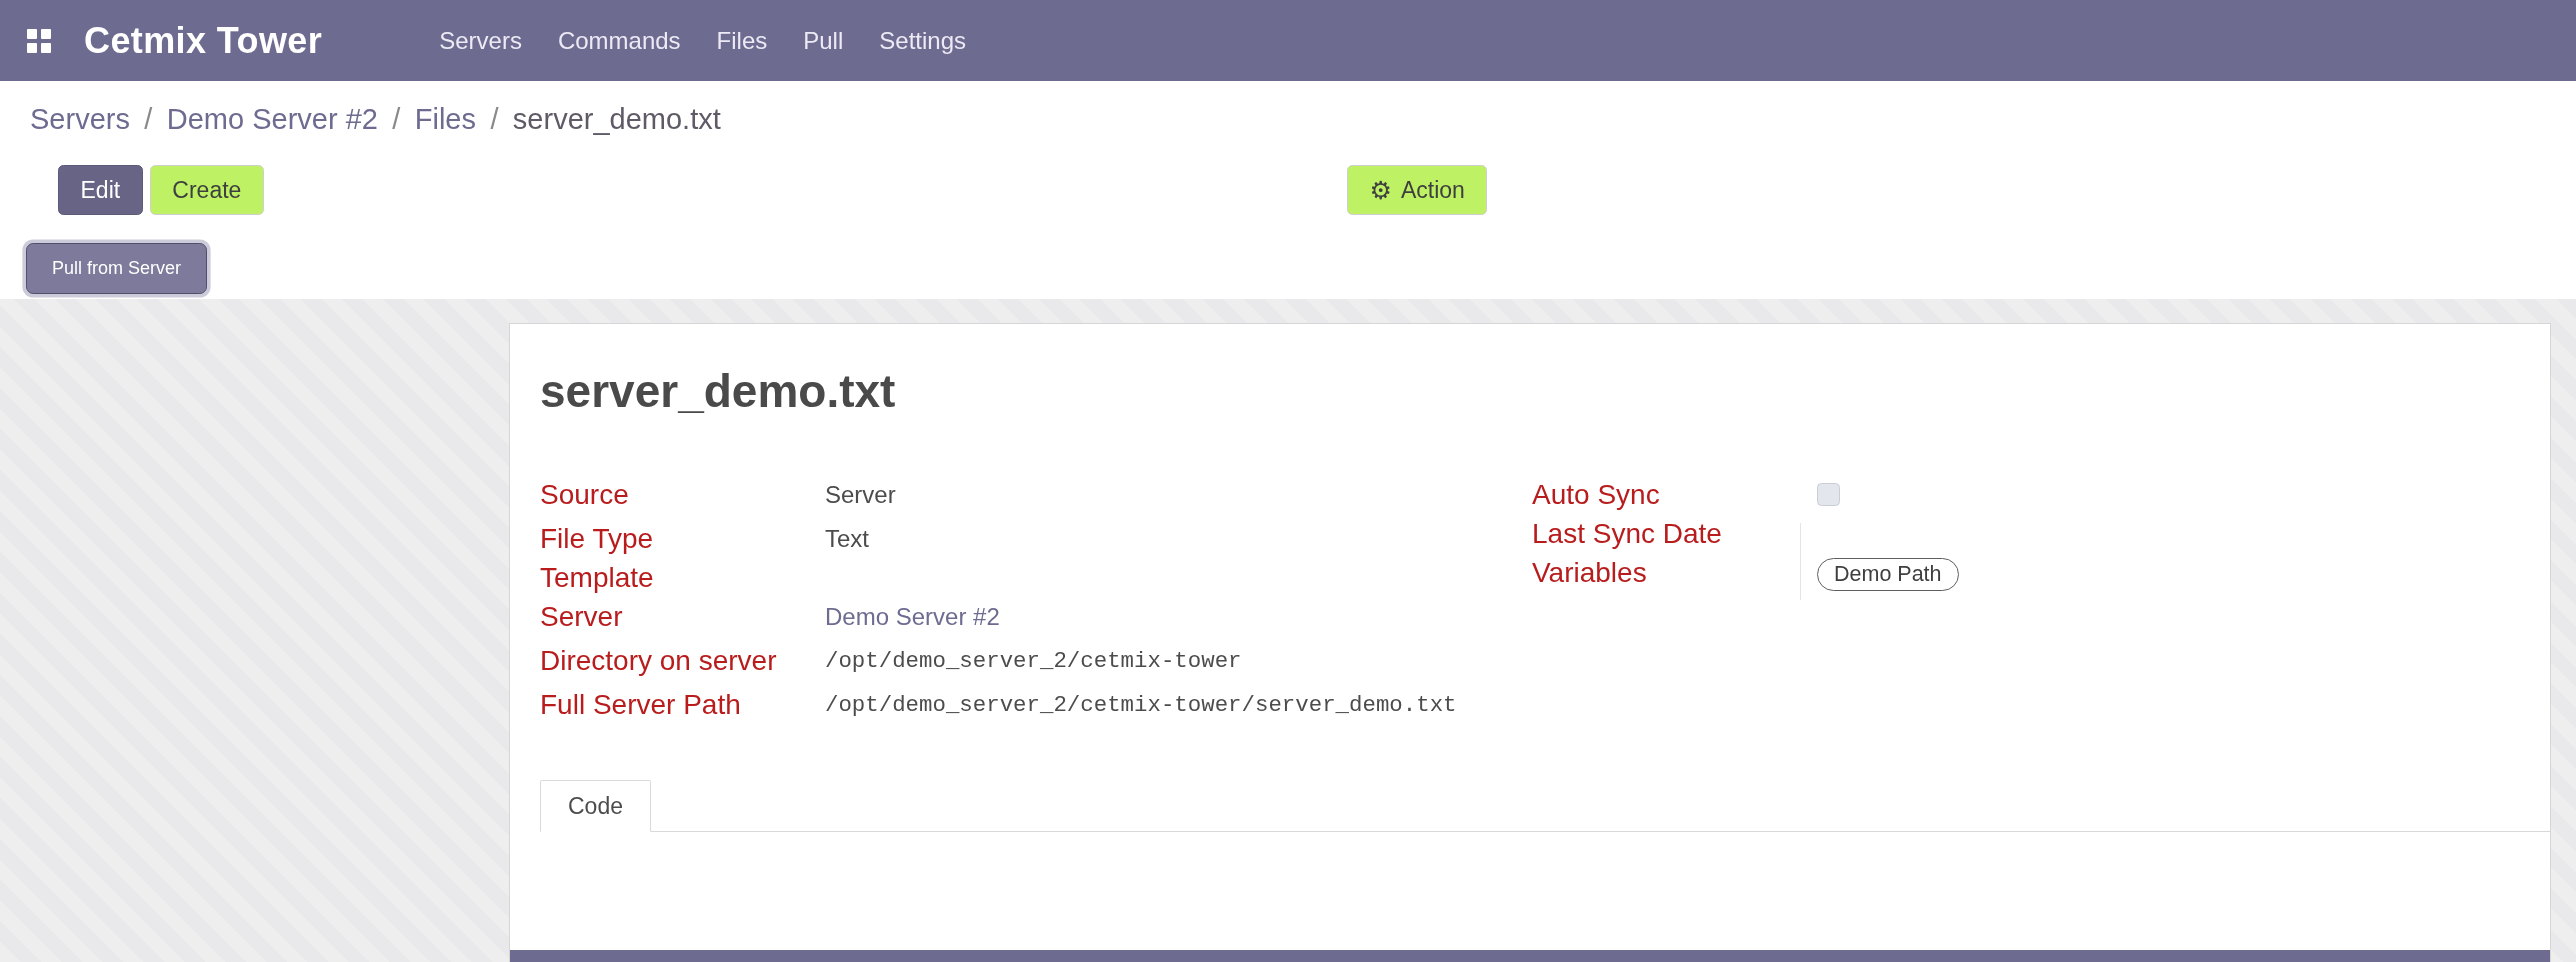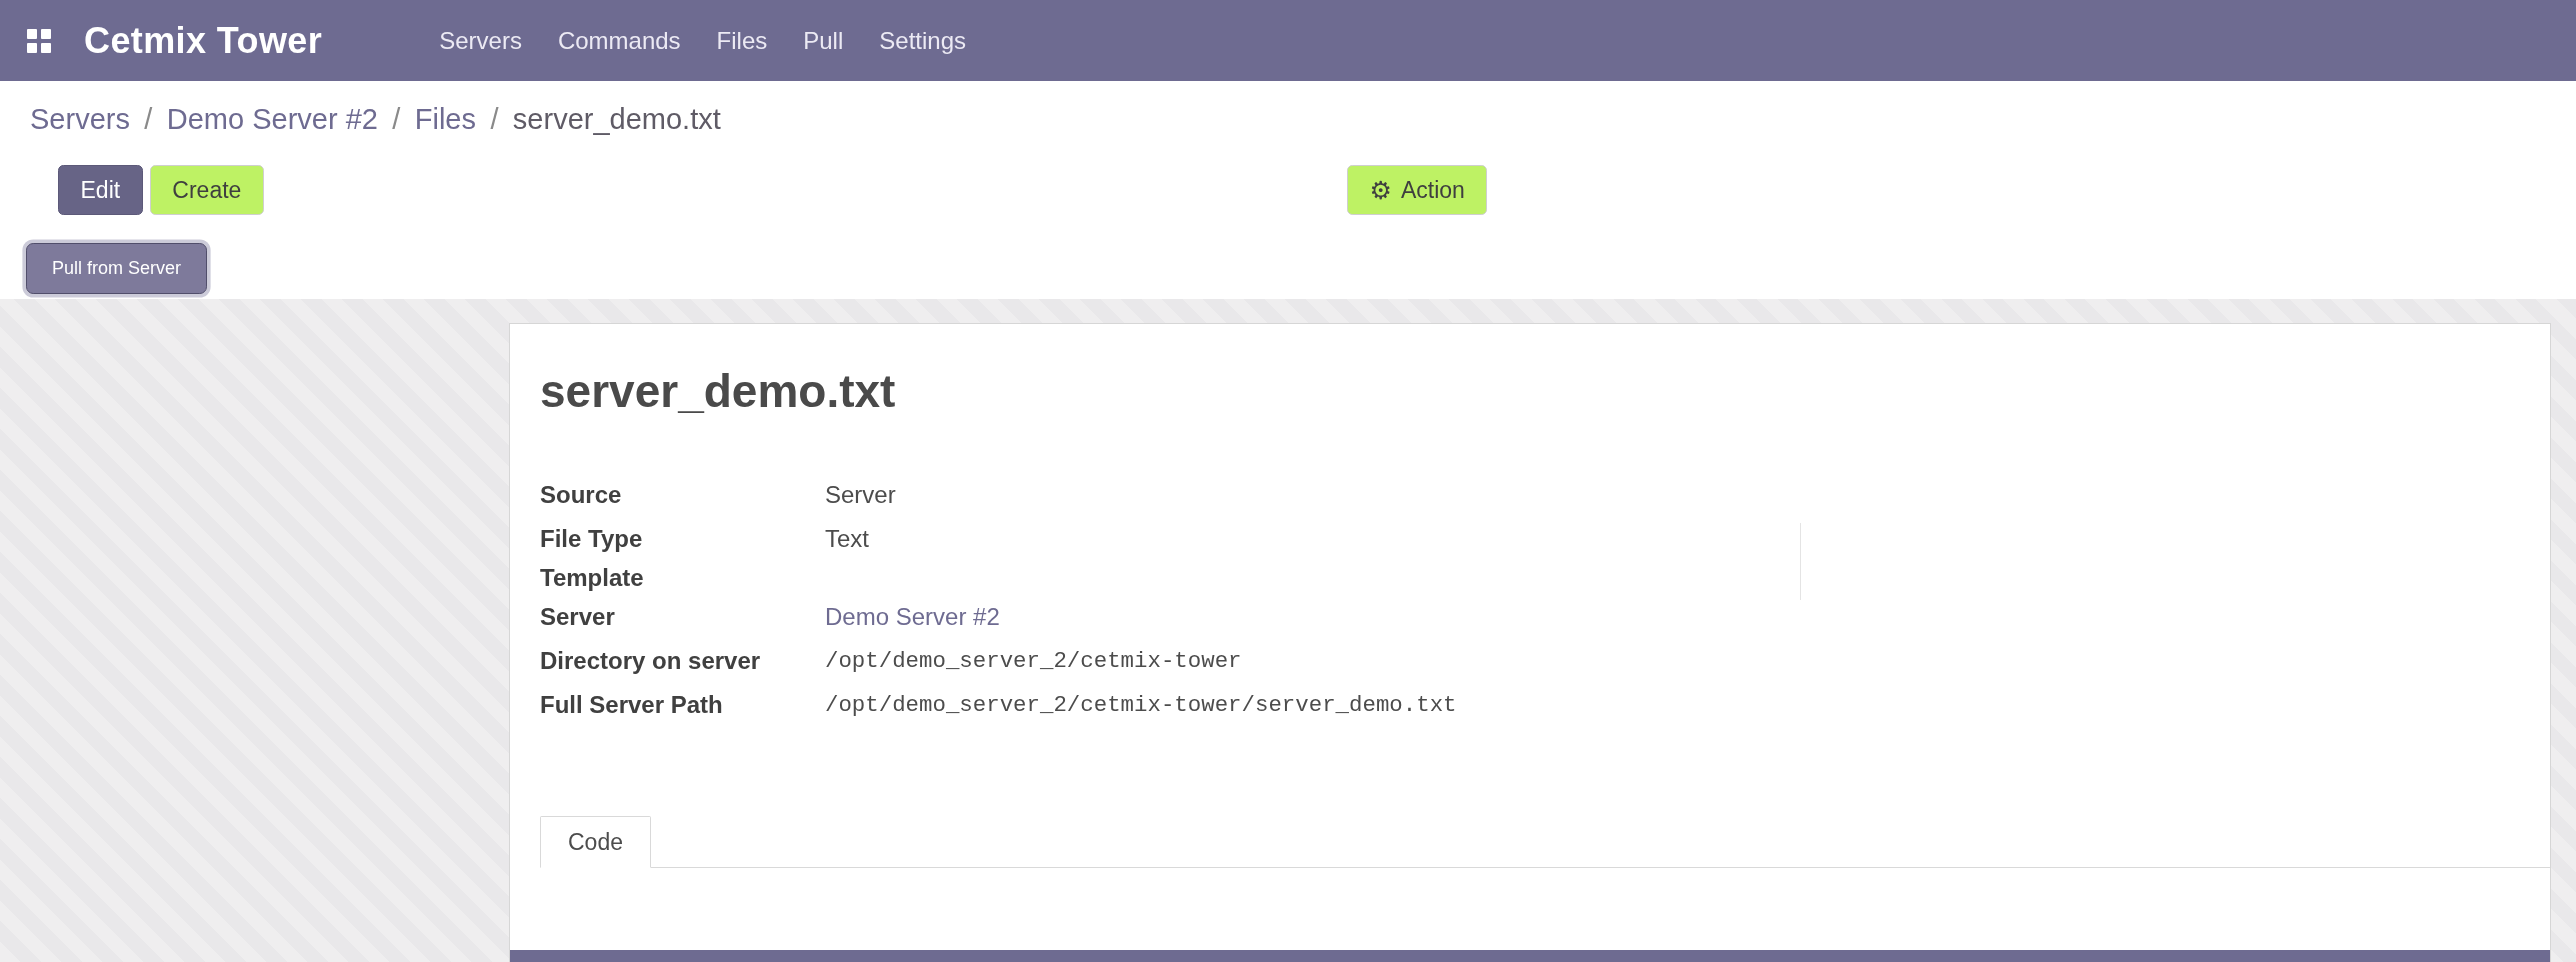--- a/index.html
+++ b/index.html
@@ -78,42 +78,42 @@
     position: absolute; left: 30px; top: 40px;
     font-size: 46px; font-weight: 700; color: #4a4a4a;
   }
 
   .group { position: absolute; top: 149px; }
   .group-left  { left: 30px;   width: 951px; }
   .group-right { left: 1022px; width: 987px; }
   .frow { display: flex; align-items: flex-start; }
   .h49 { height: 44px; line-height: 44px; }
   .h38 { height: 34px; line-height: 34px; }
-  .flabel { width: 285px; font-weight: 700; color: #404040; font-size: 24px; flex: none; }
+  .flabel { width: 285px; font-weight: 400; color: #b91c1c; font-size: 28px; flex: none; }
   .fvalue { font-size: 24px; color: #4c4c4c; }
   .mono { font-family: "Liberation Mono", monospace; font-size: 22.4px; }
   .link-value { color: #6e6b91; cursor: pointer; }
 
   .checkbox {
     width: 23px; height: 23px; margin-top: 10px;
     background: #e3e6ec; border: 0.9px solid #c9cdd8; border-radius: 4.5px; cursor: pointer;
   }
   .tag {
     display: inline-flex; align-items: center; height: 33px; padding: 0 16px;
     border: 1.8px solid #5f5f5f; border-radius: 18px;
     font-size: 21.5px; color: #3f3f3f; margin-top: 3.6px; white-space: nowrap;
   }
   .vline {
     position: absolute; left: 1290px; top: 199px; width: 0.9px; height: 77px;
     background: #e4e4e4;
   }
 
   
   .notebook {
-    position: absolute; left: 30px; right: 0; top: 492px;
+    position: absolute; left: 30px; right: 0; top: 456px;
     border-bottom: 0.9px solid #d9d9d9; display: flex;
   }
   .tab {
     height: 52px; padding: 0 27px; display: flex; align-items: center;
     font-size: 23px; color: #4c4c4c; cursor: pointer;
   }
   .tab.active {
     background: #fff; border: 0.9px solid #d9d9d9; border-bottom: 0.9px solid #fff;
     margin-bottom: -0.9px; border-radius: 1.8px 1.8px 0 0;
   }
@@ -193,20 +193,36 @@
         <div class="frow h49">
           <div class="flabel">Directory on server</div>
           <div class="fvalue mono">/opt/demo_server_2/cetmix-tower</div>
         </div>
         <div class="frow h49">
           <div class="flabel">Full Server Path</div>
           <div class="fvalue mono">/opt/demo_server_2/cetmix-tower/server_demo.txt</div>
         </div>
       </div>
 
+      <div class="group group-right">
+        <div class="frow h49">
+          <div class="flabel">Auto Sync</div>
+          <div class="checkbox"></div>
+        </div>
+        <div class="frow h38">
+          <div class="flabel">Last Sync Date</div>
+          <div class="fvalue"></div>
+        </div>
+        <div class="frow h49">
+          <div class="flabel">Variables</div>
+          <div class="fvalue">
+            <span class="tag">Demo Path</span>
+          </div>
+        </div>
+      </div>
 
       <div class="vline"></div>
 
       <div class="notebook">
         <div class="tab active">Code</div>
       </div>
 
       <div class="code-strip"></div>
     </div>
   </section>

